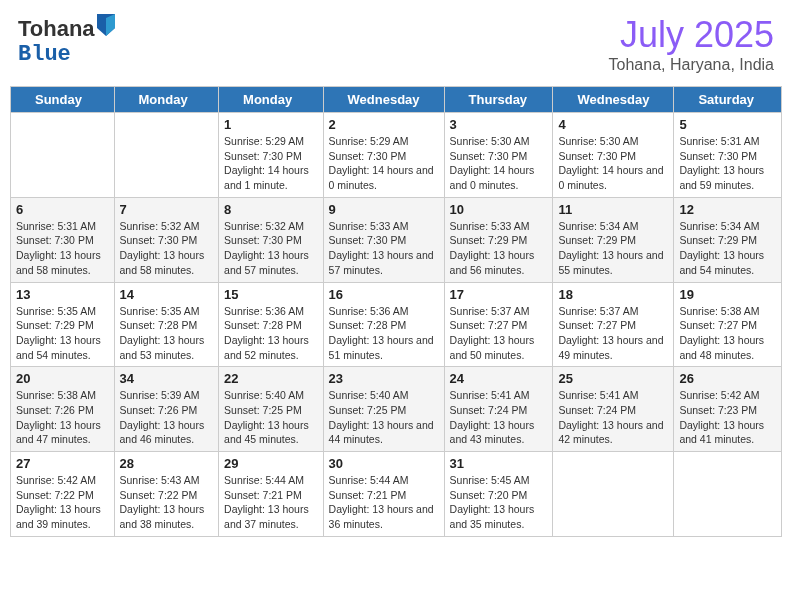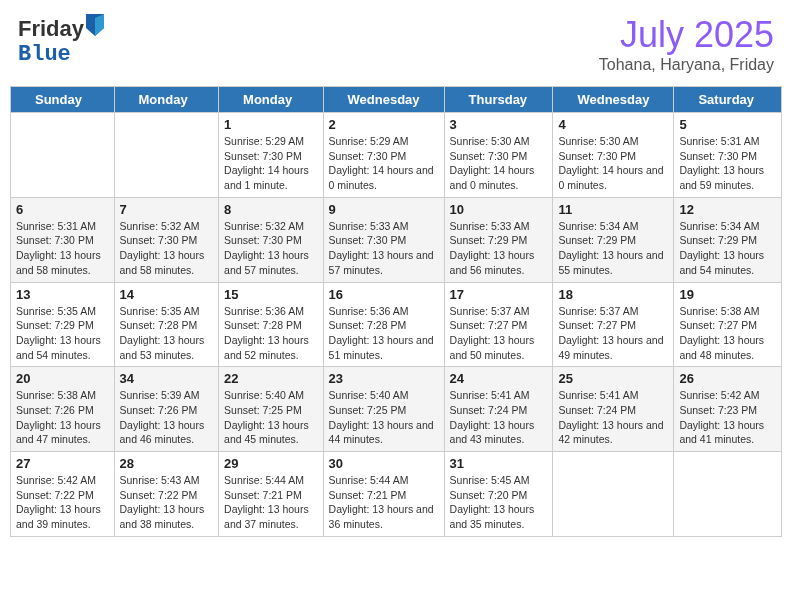--- a/index.html
+++ b/index.html
@@ -88,33 +88,33 @@
       background: #eeeeee;
     }
   </style>
 </head>
 <body>
 
 <div class="header">
   <div class="logo">
     <div>
       <div class="logo-text">
-        <span class="logo-general">Friday</span><svg class="logo-icon" viewBox="0 0 18 22">
+        <span class="logo-general">Tohana</span><svg class="logo-icon" viewBox="0 0 18 22">
             <polygon points="0,0 18,0 18,14 9,22 0,14" fill="#1a5fa8"></polygon>
             <polygon points="9,4 18,0 18,14 9,22" fill="#2e9ad0"></polygon>
           </svg>
       </div>
       <div class="logo-text">
         <span class="logo-blue">Blue</span>
       </div>
     </div>
   </div>
   <div class="title-block">
     <div class="month-title">July 2025</div>
-    <div class="location-title">Tohana, Haryana, Friday</div>
+    <div class="location-title">Tohana, Haryana, India</div>
   </div>
 </div>
 
 <table class="calendar">
   <thead>
     <tr>
     <th>Sunday</th>
         <th>Monday</th>
         <th>Monday</th>
         <th>Wednesday</th>

